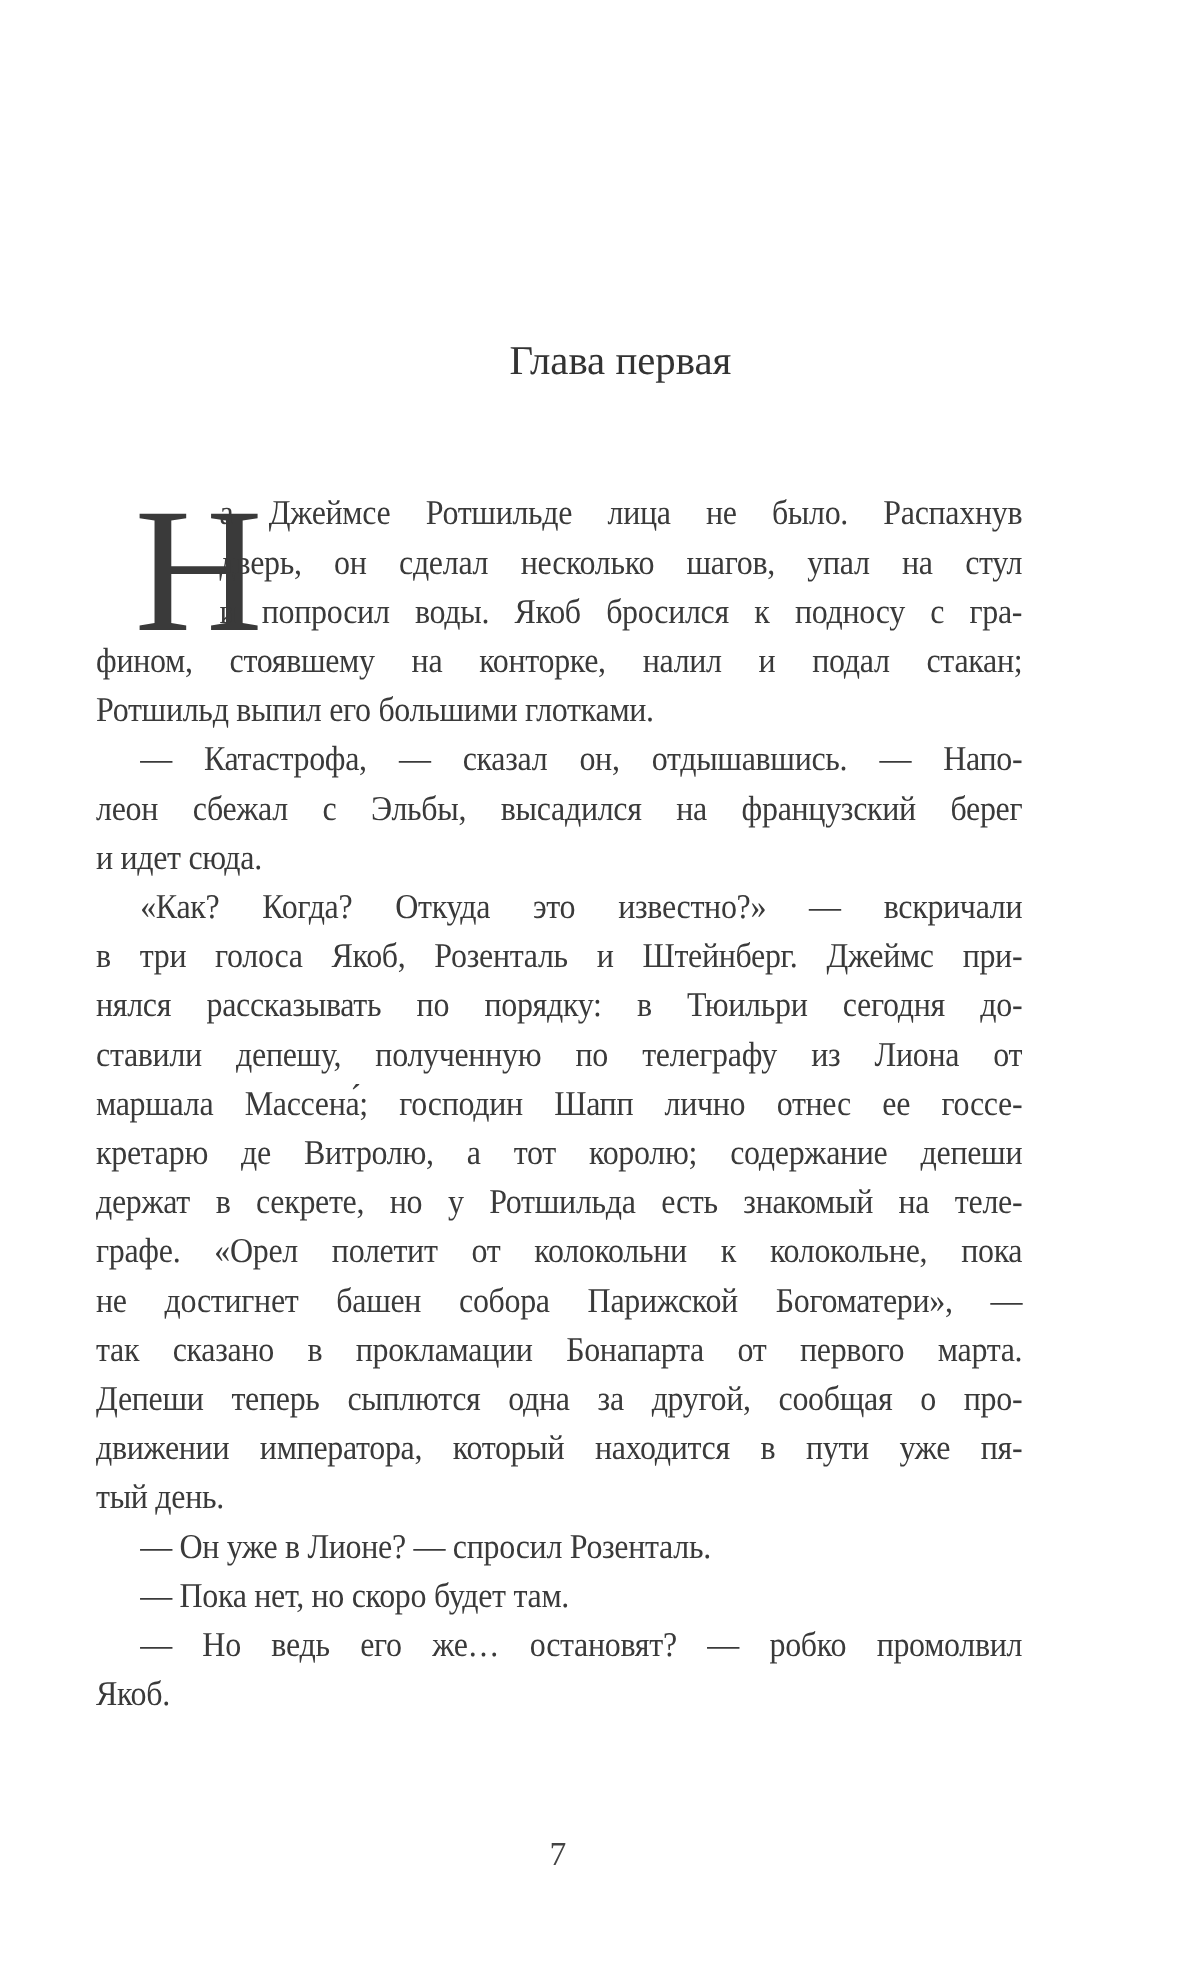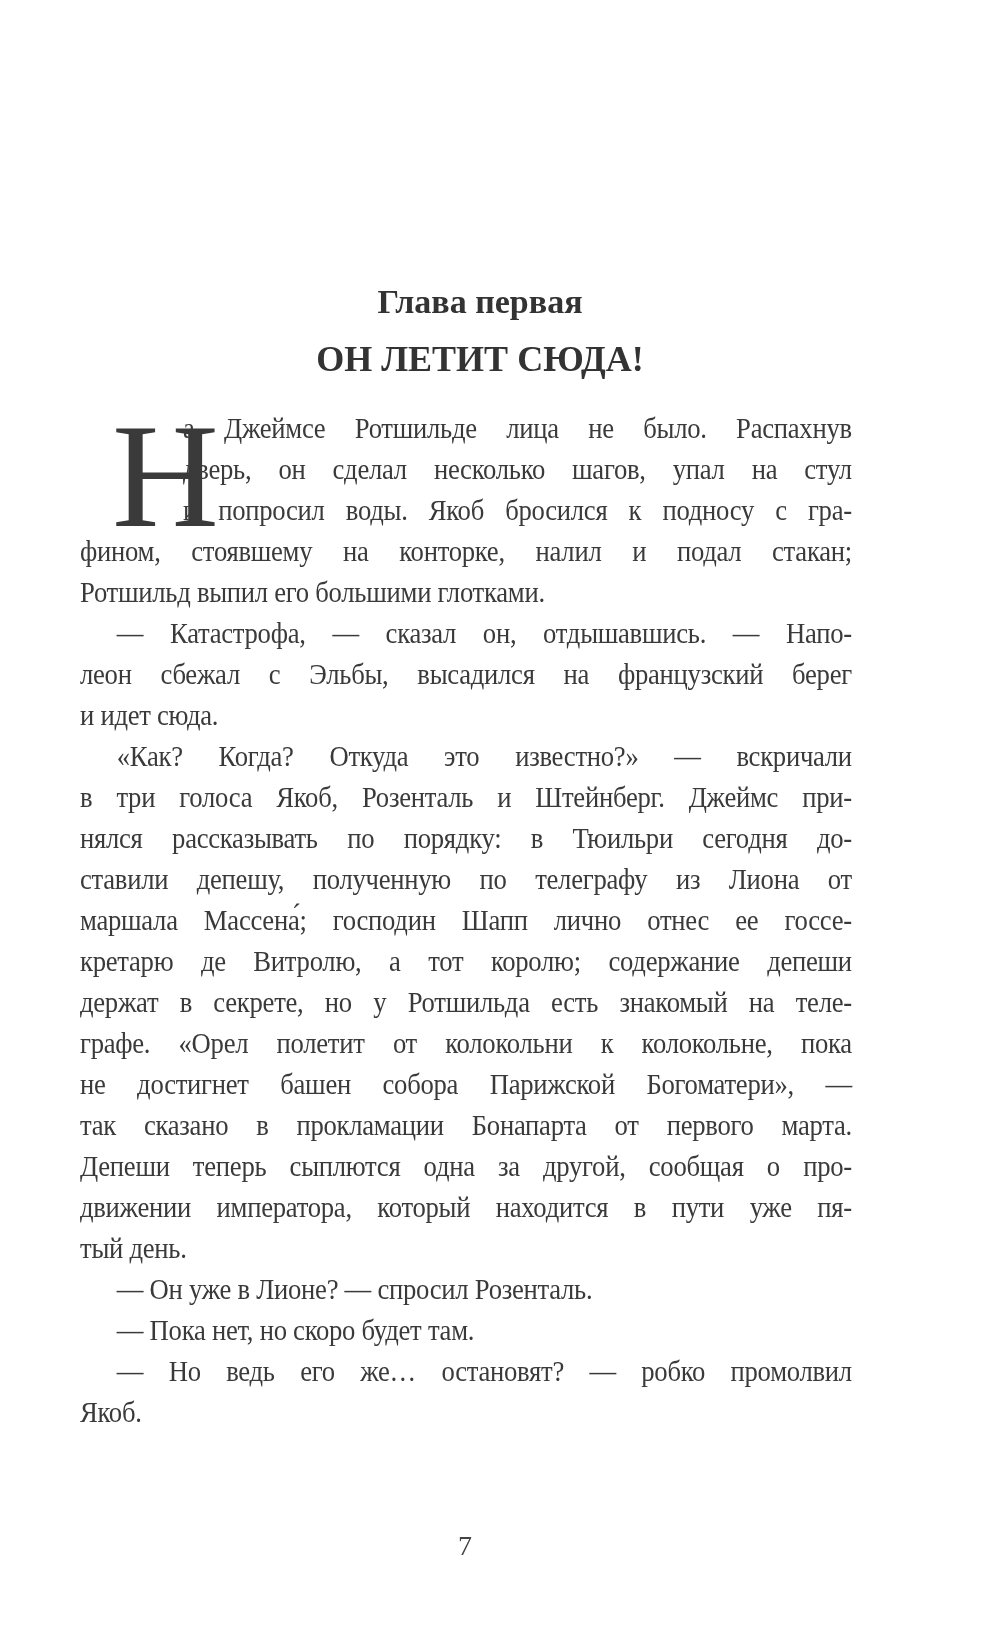--- a/index.html
+++ b/index.html
@@ -7,21 +7,21 @@
       width: 1000px; height: 1642px;
       background: #ffffff;
       position: relative;
       overflow: hidden;
       font-family: "Liberation Serif", "DejaVu Serif", serif;
       color: #3a3a3a;
     }
     .page { position: absolute; left: 0; top: 0; width: 1000px; height: 1642px; }
     .chapter-label {
       position: absolute; left: 0; width: 960px; top: 283px;
-      text-align: center; font-weight: bold; font-size: 34px; color: #333;
+      text-align: center; font-weight: normal; font-size: 34px; color: #333; padding-left: 37px;
     }
     .chapter-title {
       position: absolute; left: 0; width: 960px; top: 338px;
       text-align: center; font-weight: bold; font-size: 36px; color: #333;
     }
     .line {
       position: absolute; left: 80px; width: 772px;
       font-size: 29px; line-height: 36px; white-space: nowrap;
       text-align: justify; text-align-last: justify;
       letter-spacing: -0.3px;
@@ -40,21 +40,20 @@
     .page-number {
       position: absolute; left: 0; width: 930px; top: 1530px;
       text-align: center; font-size: 28px; color: #444;
     }
   </style>
 </head>
 <body>
 
 <div class="page">
   <div class="chapter-label">Глава первая</div>
-  <div class="chapter-title">ОН ЛЕТИТ СЮДА!</div>
 
   <div class="dropcap">Н</div>
 
   <div class="line dropcap-line" style="top:410px">а Джеймсе Ротшильде лица не было. Распахнув</div>
   <div class="line dropcap-line" style="top:451px">дверь, он сделал несколько шагов, упал на стул</div>
   <div class="line dropcap-line" style="top:492px">и попросил воды. Якоб бросился к подносу с гра-</div>
   <div class="line" style="top:533px">фином, стоявшему на конторке, налил и подал стакан;</div>
   <div class="line last" style="top:574px">Ротшильд выпил его большими глотками.</div>
   <div class="line indent" style="top:615px">— Катастрофа, — сказал он, отдышавшись. — Напо-</div>
   <div class="line" style="top:656px">леон сбежал с Эльбы, высадился на французский берег</div>

